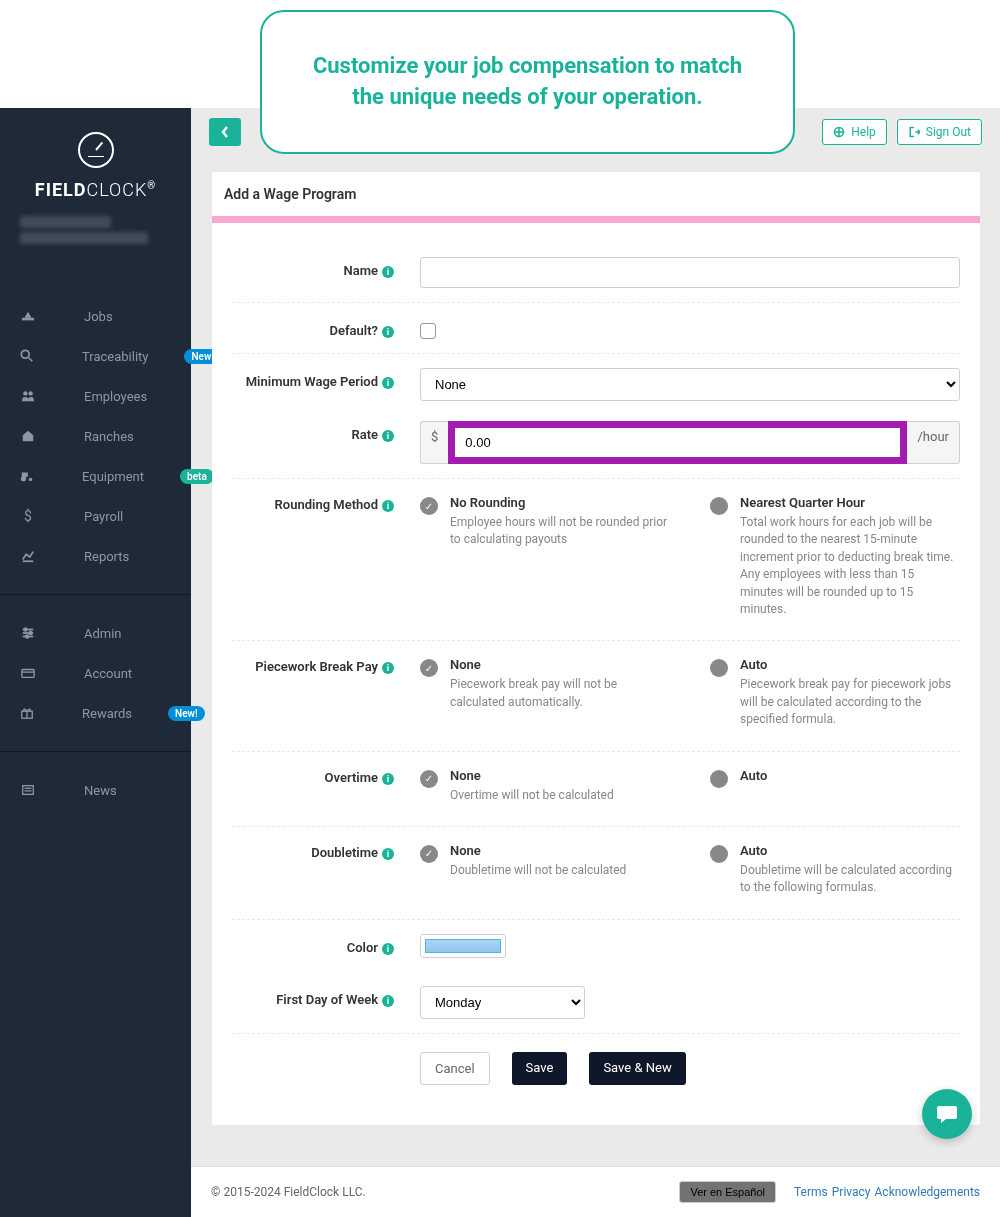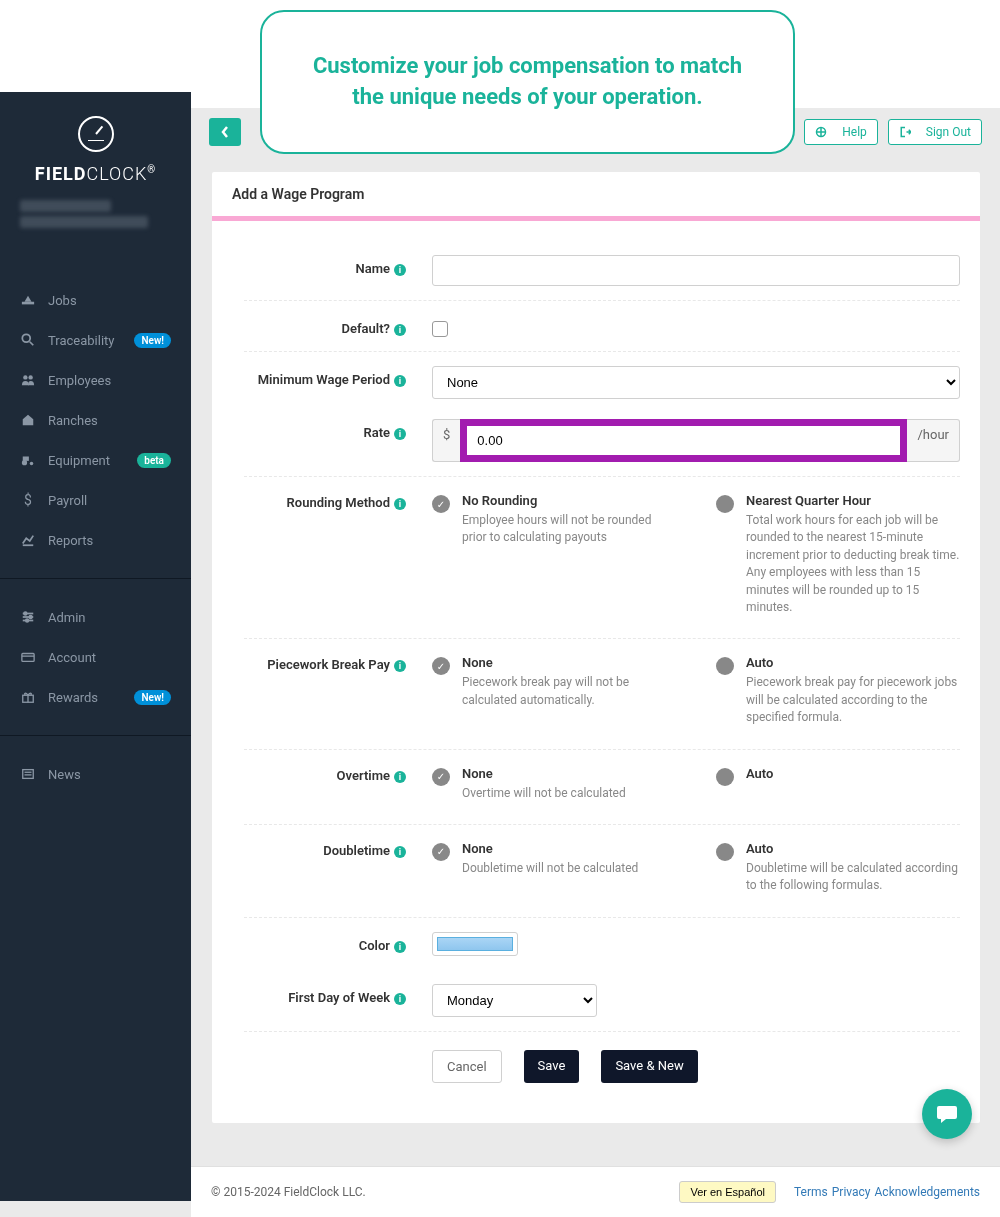--- a/index.html
+++ b/index.html
@@ -28,21 +28,21 @@
     }
     .banner-text {
       color: #1ab39a;
       font-size: 22px;
       font-weight: 700;
       line-height: 1.4;
     }
     
     .sidebar {
       position: absolute;
-      top: 92px;
+      top: 108px;
       left: 0;
       width: 191px;
       height: 1109px;
       background: #1e2a38;
       color: #8b97a5;
     }
     .sidebar-logo {
       padding: 24px 20px 12px;
       text-align: center;
     }
@@ -91,20 +91,21 @@
     }
     .blur-line.short { width: 60%; }
     .blur-line.long { width: 85%; }
     .sidebar-nav { padding-top: 36px; }
     .nav-item {
       display: flex;
       align-items: center;
       padding: 12px 20px;
       cursor: pointer;
       position: relative;
+      gap: 36px;
     }
     .nav-item .icon {
       width: 16px;
       height: 16px;
       margin-right: 12px;
       color: #8b97a5;
       display: flex;
       align-items: center;
       justify-content: center;
     }
@@ -145,38 +146,38 @@
       font-size: 14px;
     }
     .topbar-right { margin-left: auto; display: flex; gap: 10px; }
     .outline-btn {
       border: 1px solid #1ab39a;
       color: #1ab39a;
       padding: 5px 10px;
       border-radius: 3px;
       font-size: 12px;
       cursor: pointer;
-      display: flex; align-items: center; gap: 15px;
+      display: flex; align-items: center; gap: 6px;
       background: #fff;
     }
     
     .main {
       position: absolute;
       top: 172px;
       left: 212px;
       right: 20px;
       background: #fff;
       border-radius: 2px;
     }
     .main-header {
-      padding: 14px 20px;
-      border-bottom: 5px solid #f9a8d4;
+      padding: 14px 12px;
+      border-bottom: 7px solid #f9a8d4;
     }
     .main-header-title { font-weight: 600; font-size: 14px; color: #333; }
-    .form-body { padding: 20px; margin-left: 12px; }
+    .form-body { padding: 20px; }
     .form-row {
       display: flex;
       align-items: flex-start;
       padding: 14px 0;
       border-bottom: 1px dashed #e8e8e8;
     }
     .form-row.no-border { border-bottom: none; }
     .form-label {
       width: 170px;
       text-align: right;
@@ -303,21 +304,21 @@
       background: #fff;
       border-top: 1px solid #e0e0e0;
       display: flex;
       align-items: center;
       font-size: 12px;
       color: #666;
     }
     .footer .spacer { flex: 1; }
     .footer .lang-btn {
       border: 1px solid #ccc;
-      background: #fef9c3;
+      background: #737373;
       padding: 4px 10px;
       border-radius: 3px;
       font-size: 11px;
       cursor: pointer;
       margin-right: 14px;
     }
     .footer a { color: #337ab7; text-decoration: none; margin-left: 4px; }
     
     .chat-bubble {
       position: absolute;

